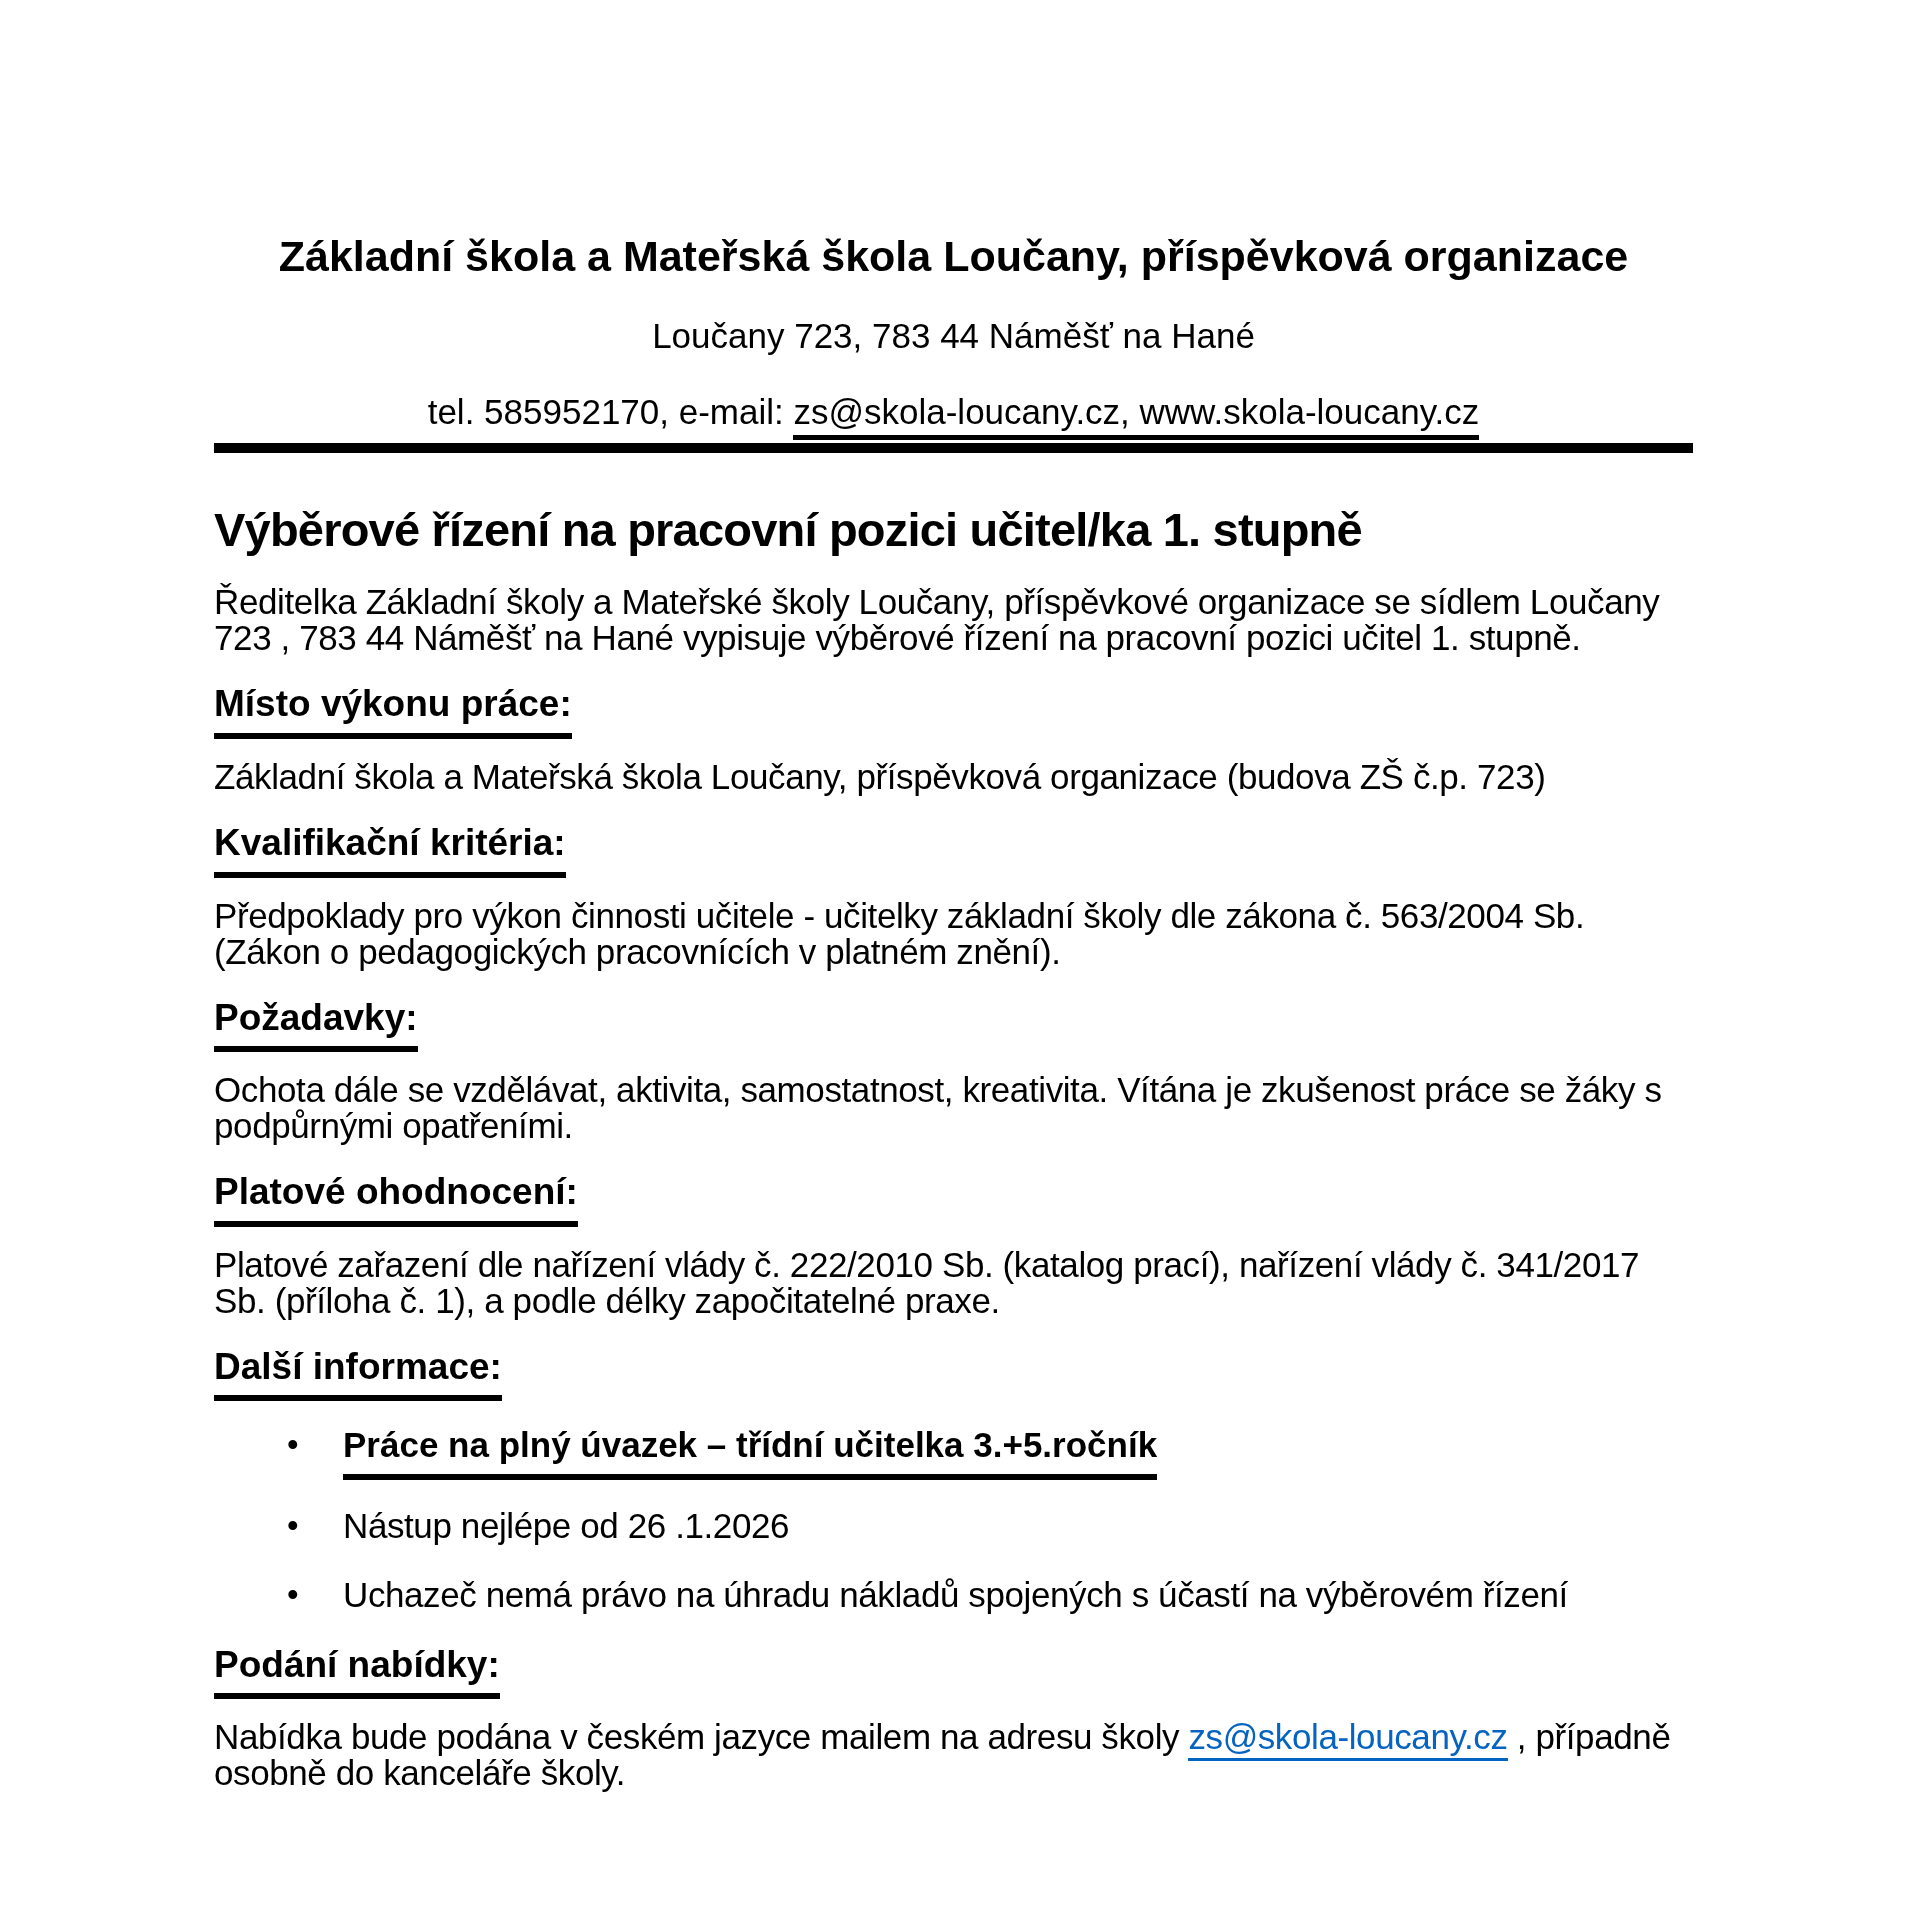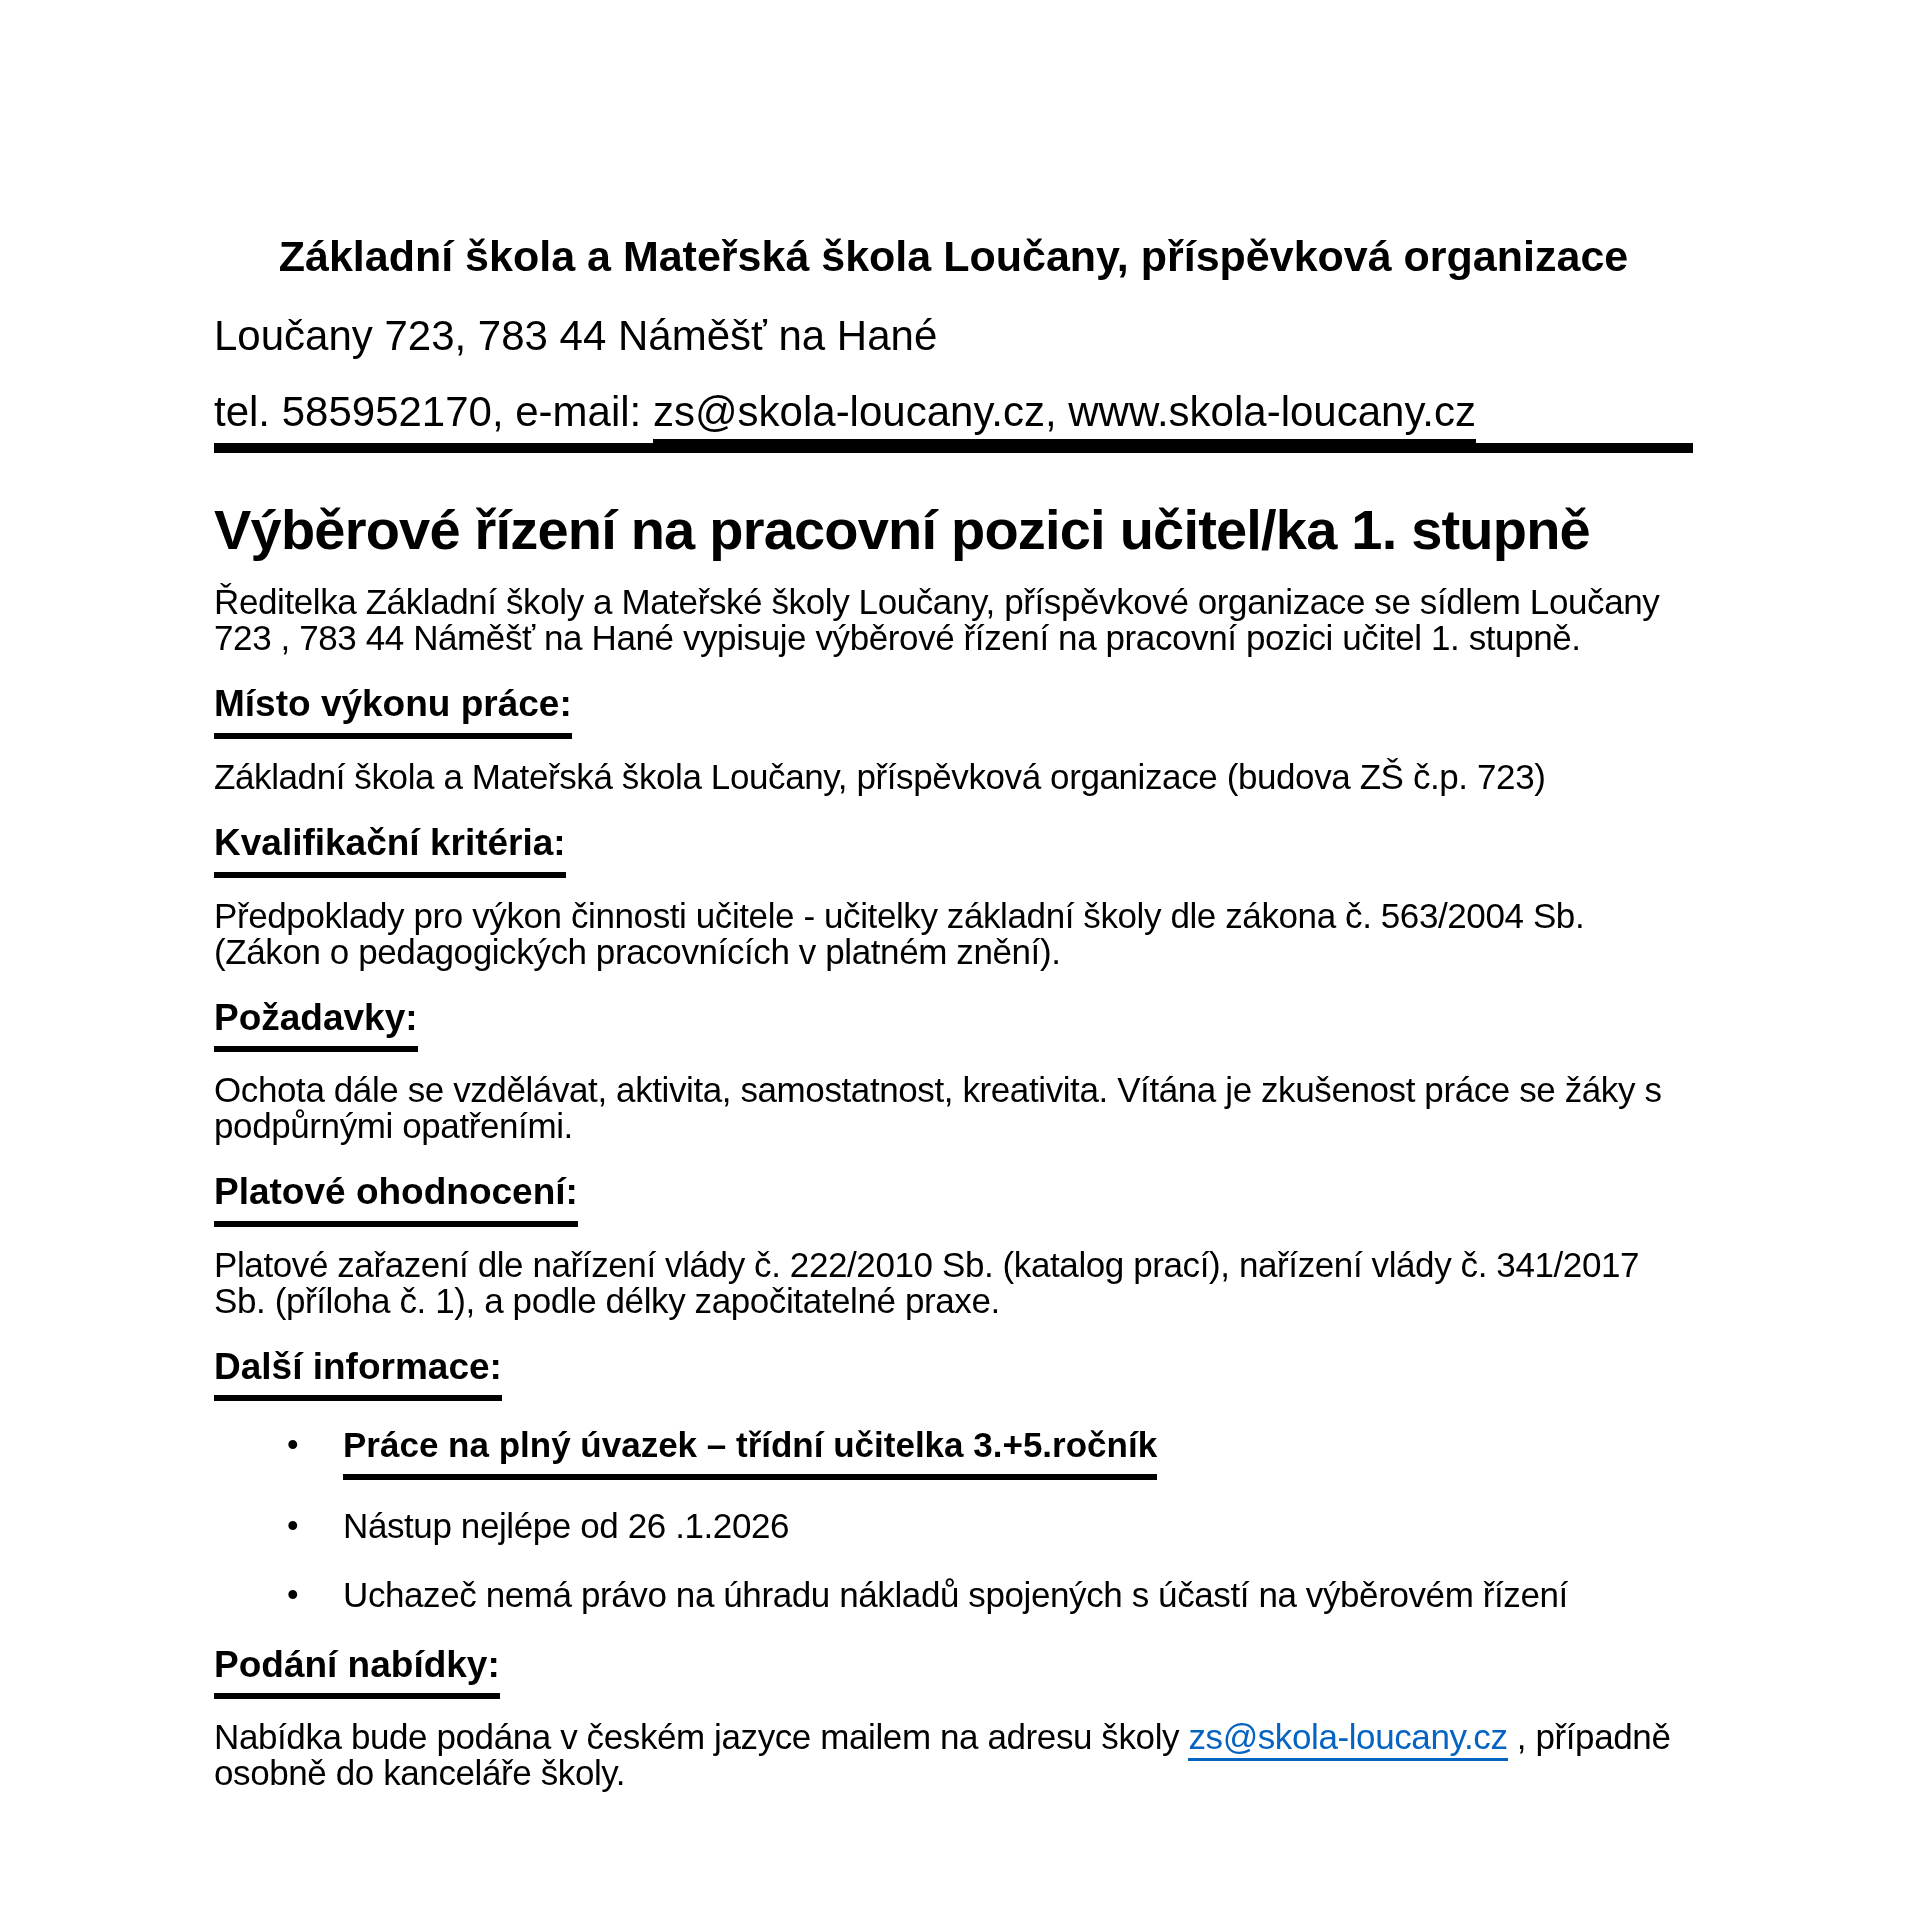--- a/index.html
+++ b/index.html
@@ -18,35 +18,35 @@
     box-sizing: border-box;
     padding: 231px 218px 0 214px;
   }
   
   .hdr-title {
     font-size: 43px; font-weight: 700;
     text-align: center; line-height: 50px;
     margin: 0 0 33px 0;
   }
   .hdr-line {
-    font-size: 42px; line-height: 43px;
+    font-size: 35px; text-align: center; line-height: 43px;
     margin: 0 0 33px 0;
   }
   .hdr-contact { margin: 0 0 10px 0; }
   .u-contact {
     border-bottom: 5.4px solid #000;
     padding-bottom: 3.9px;
   }
   .rule {
     height: 10px; background: #000000;
     margin: 7px 0 37px 0; width: 100%;
   }
   
   h1 {
-    font-size: 56px; font-weight: 700; letter-spacing: -0.8px;
+    font-size: 47px; font-weight: 700; letter-spacing: -0.8px;
     line-height: 79px; margin: 0 0 15.4px 0;
   }
   h2 {
     font-size: 37px; font-weight: 700;
     line-height: 48px; margin: 0 0 20px 0;
   }
   h2 .hu {
     display: inline-block;
     border-bottom: 6.2px solid #000;
     padding-bottom: 4.6px;

